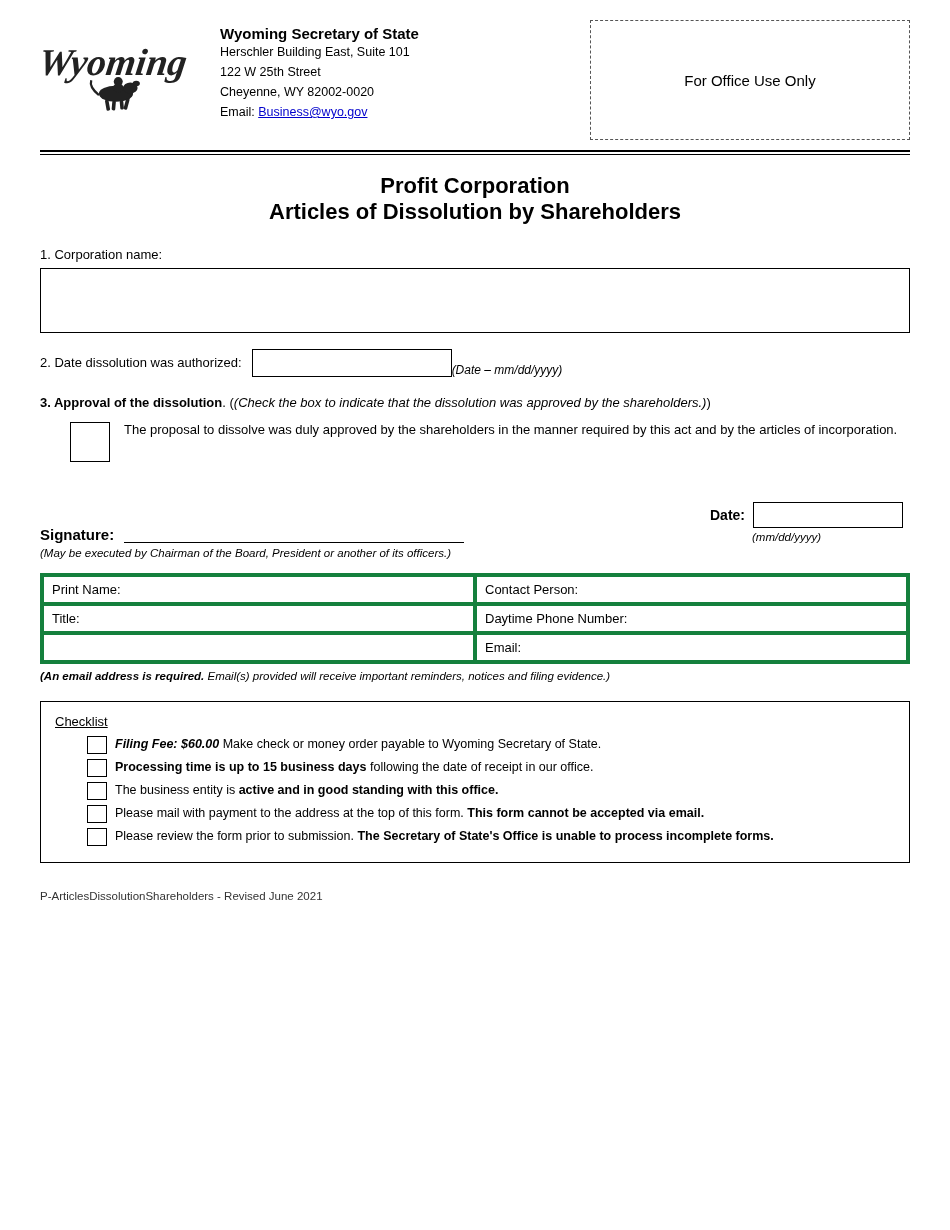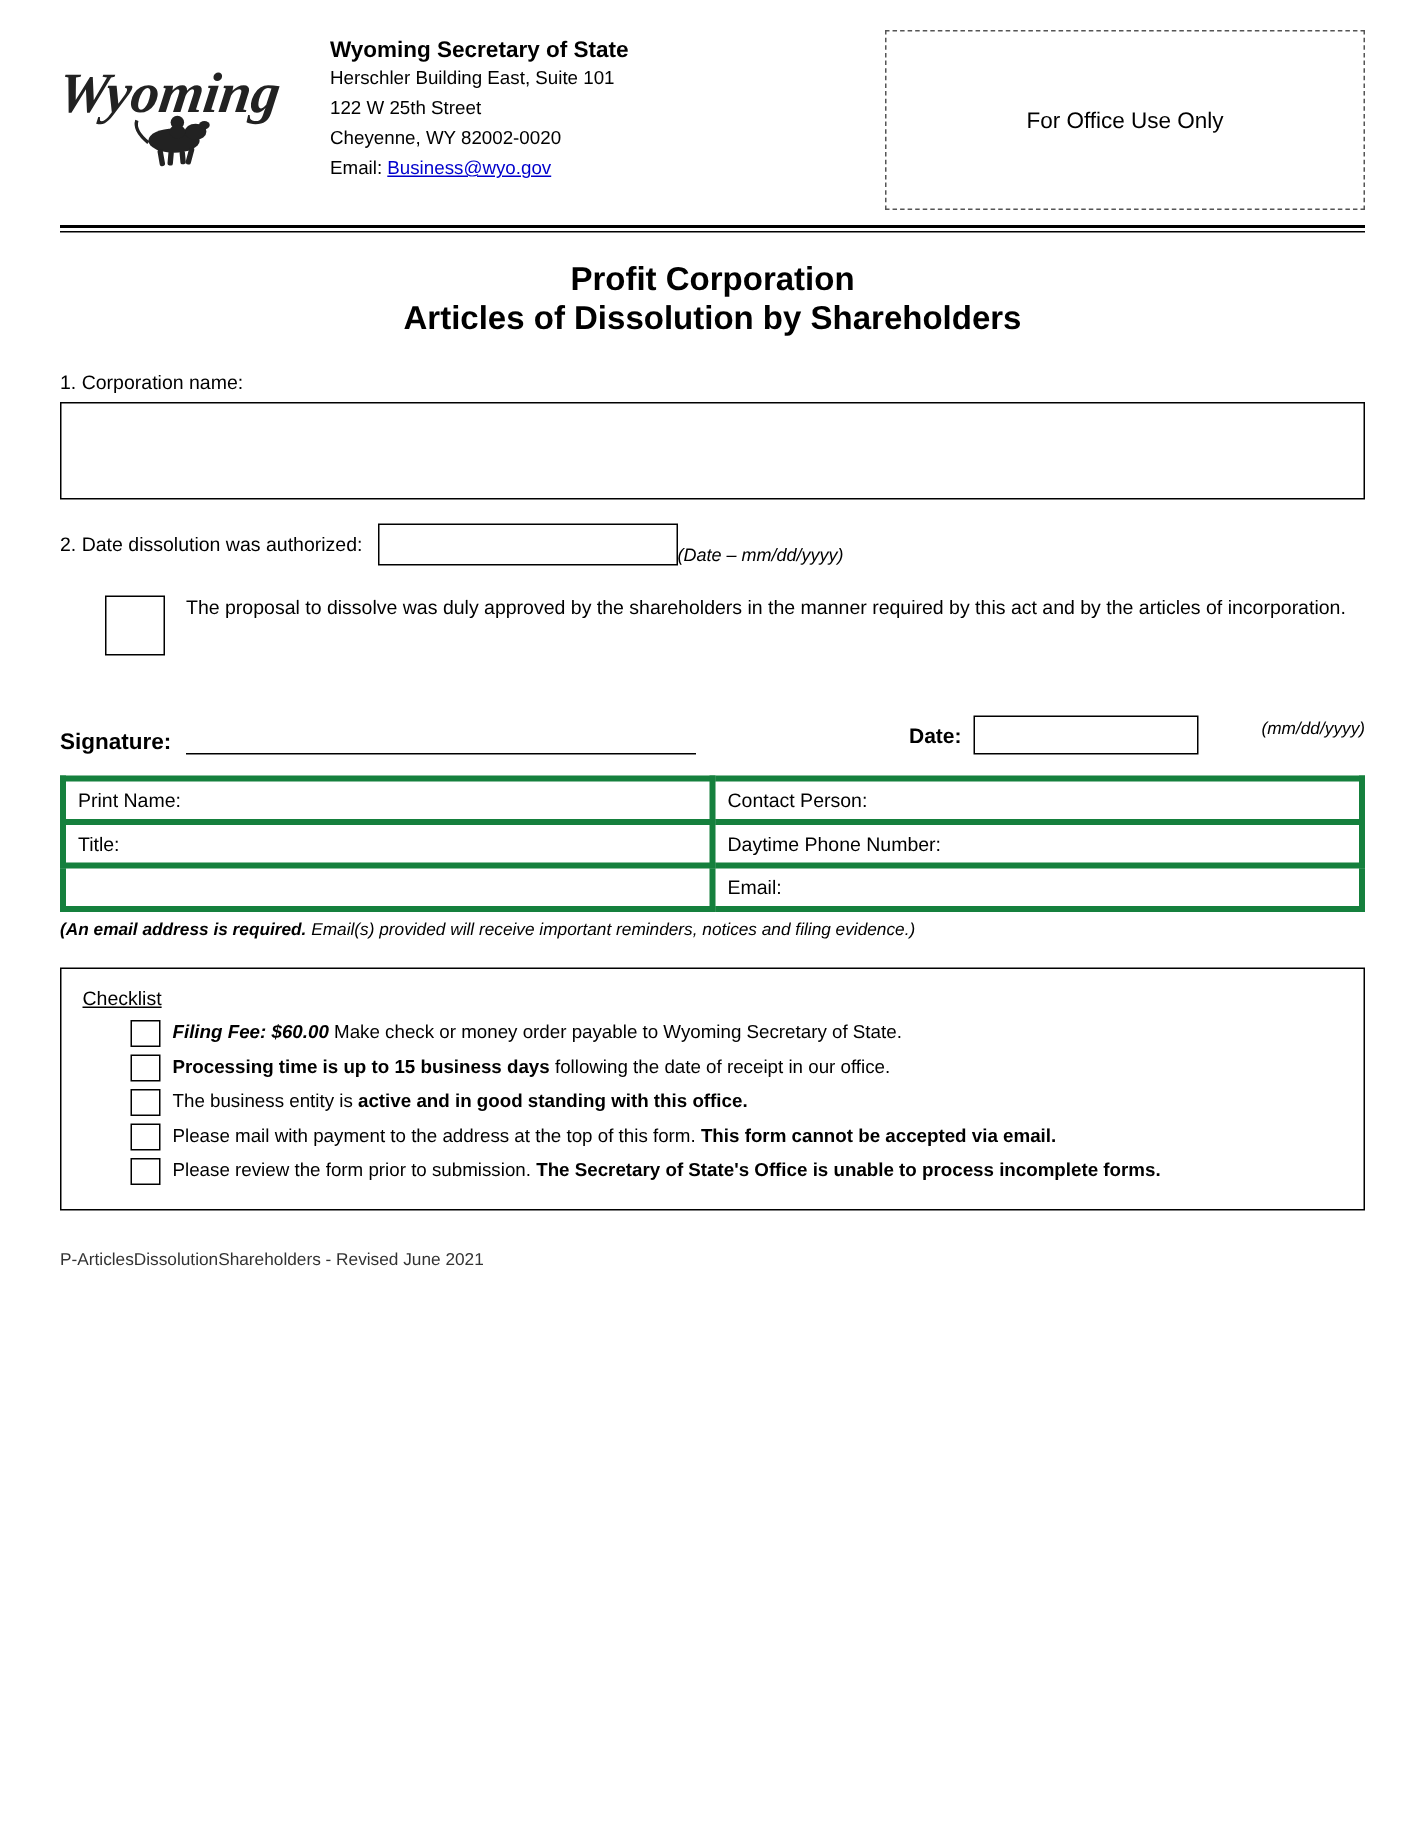--- a/index.html
+++ b/index.html
@@ -174,21 +174,21 @@
       margin-left: 6px;
       vertical-align: bottom;
     }
     .sig-hint {
       font-size: 11.5px;
       font-style: italic;
       margin-top: 4px;
     }
     .date-right {
       display: flex;
-      flex-direction: row;
+      flex-direction: column;
       align-items: flex-start;
       min-width: 200px;
     }
     .date-right-row {
       display: flex;
       align-items: center;
       gap: 8px;
     }
     .date-right-label {
       font-weight: bold;
@@ -336,40 +336,45 @@
 
 <div class="date-dissolution-row">
   <div class="date-dissolution-label">2. Date dissolution was authorized:</div>
   <div class="date-dissolution-right">
     <div class="date-input-box"></div>
     <div class="date-hint">(Date – mm/dd/yyyy)</div>
   </div>
 </div>
 
 <div class="approval-section">
+  <div class="approval-title">
+    <span class="bold-text">3. Approval of the dissolution</span>.
+    (<span class="italic-text">(Check the box to indicate that the dissolution was approved by the shareholders.)</span>)
+  </div>
   <div class="approval-body">
     <div class="checkbox-square"></div>
     <div class="approval-text">The proposal to dissolve was duly approved by the shareholders in the manner required by this act and by the articles of incorporation.</div>
   </div>
 </div>
 
 <div class="sig-section">
   <div class="sig-row">
     <div class="sig-left">
       <span class="sig-label">Signature:</span>
       <span class="sig-line">&nbsp;</span>
     </div>
     <div class="date-right">
       <div class="date-right-row">
         <span class="date-right-label">Date:</span>
         <div class="date-right-box"></div>
       </div>
       <div class="date-right-hint">(mm/dd/yyyy)</div>
     </div>
   </div>
+  <div class="sig-hint">(May be executed by Chairman of the Board, President or another of its officers.)</div>
 </div>
 
 <div class="fields-section">
   <table class="info-table">
     <tbody>
         <tr>
       <td style="width:50%">
         <span class="cell-label">Print Name:</span>
         <input type="text" class="cell-input" style="border: none; outline: none; width: calc(100% - 80px); font-size: 13px;">
       </td>

